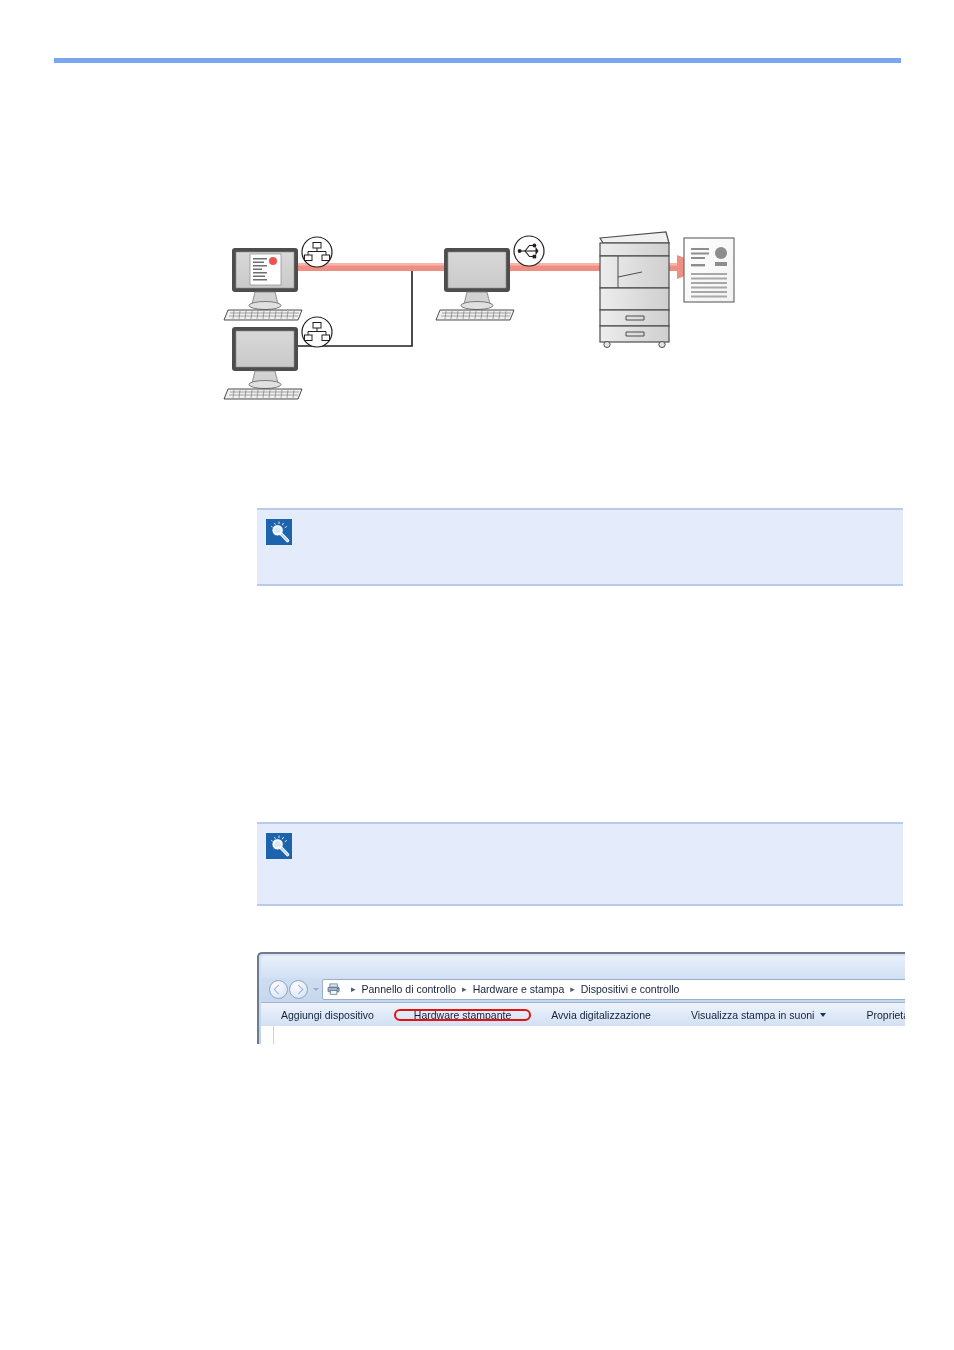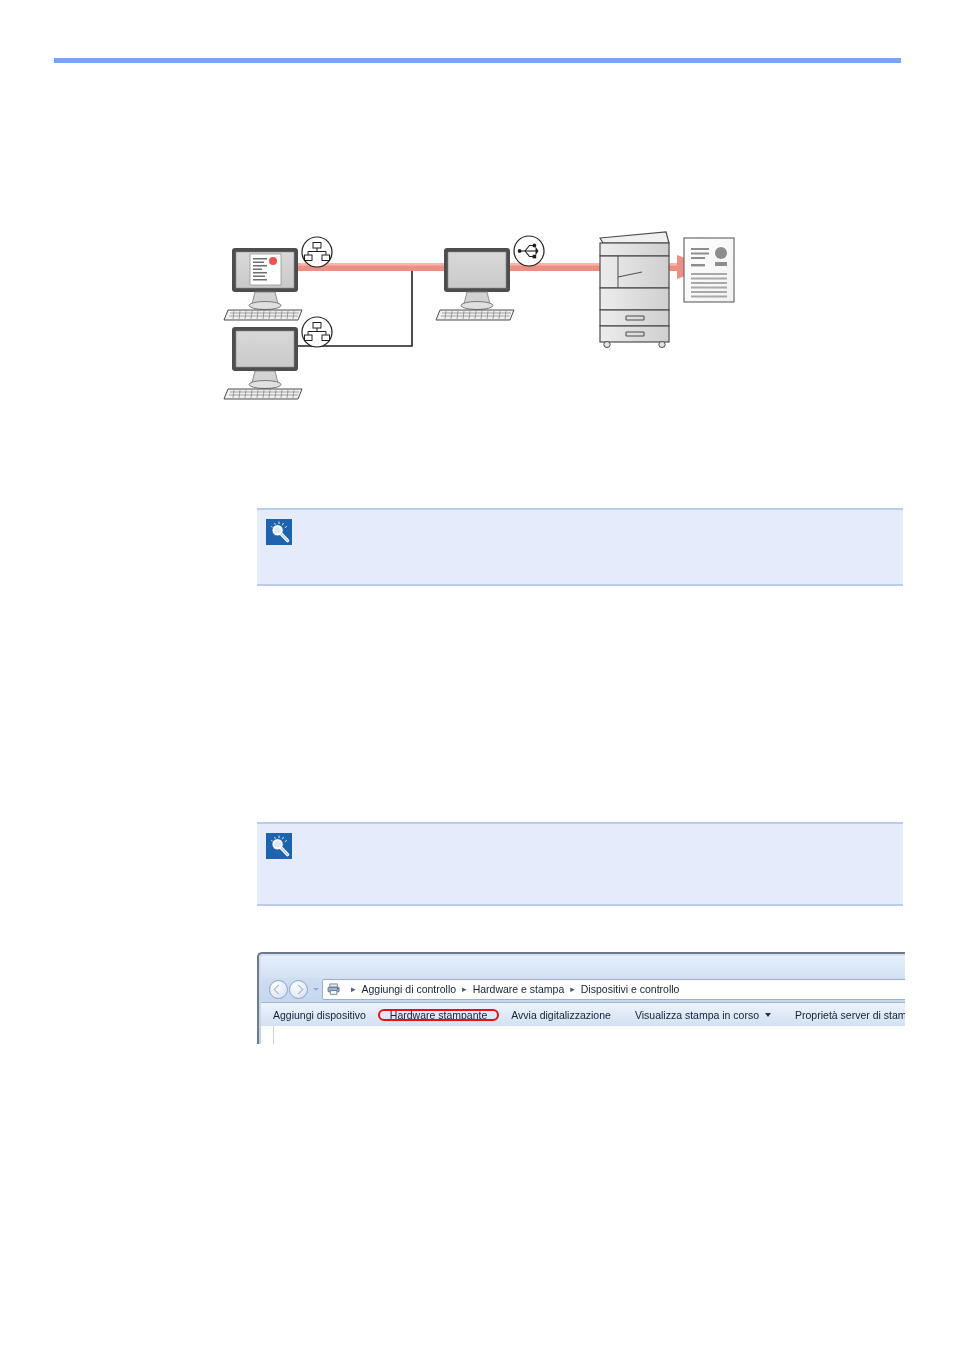--- a/index.html
+++ b/index.html
@@ -102,21 +102,21 @@
   }
   .win-toolbar{
     position:absolute;left:2px;top:48px;width:698px;height:24px;
     background:linear-gradient(to bottom,#eef4fc 0%,#dfe9f7 50%,#d2e0f2 100%);
     border-top:1px solid #9fb6d4;
     border-bottom:1px solid #a9bfdb;
     display:flex;align-items:center;
   }
   .tb-item{
     font-size:10.5px;color:#132238;
-    padding:0 12px;white-space:nowrap;
+    padding:0 20px;white-space:nowrap;
     display:flex;align-items:center;position:relative;
   }
   .tb-caret{
     width:0;height:0;margin-left:6px;
     border-left:3.4px solid transparent;border-right:3.4px solid transparent;
     border-top:4px solid #203354;
   }
   .tb-highlight{
     position:absolute;left:0;top:0;right:0;bottom:0;
     border:2.6px solid #e8110f;
@@ -384,41 +384,41 @@
         </div>
         <div class="nav-drop"></div>
         <div class="addr-field">
           <svg class="printer-glyph" viewBox="0 0 16 13" xmlns="http://www.w3.org/2000/svg">
             <rect x="3" y="1" width="8" height="3.6" fill="#dfe7f0" stroke="#5c6f86" stroke-width="0.8"></rect>
             <rect x="1" y="4.6" width="12" height="5" rx="1" fill="#9fb4cc" stroke="#445a74" stroke-width="0.8"></rect>
             <rect x="3.4" y="8.2" width="7.2" height="4" fill="#f3f7fb" stroke="#5c6f86" stroke-width="0.8"></rect>
             <circle cx="11.6" cy="6.3" r="0.8" fill="#2f4f70"></circle>
           </svg>
           <span class="crumb-sep">▸</span>
-          <span>Aggiungi di controllo</span>
+          <span>Pannello di controllo</span>
           <span class="crumb-sep">▸</span>
           <span>Hardware e stampa</span>
           <span class="crumb-sep">▸</span>
           <span>Dispositivi e controllo</span>
         </div>
       </div>
 
       <div class="win-toolbar">
         <div class="tb-item">
           <span>Aggiungi dispositivo</span>
         </div>
         <div class="tb-item">
           <span>Hardware stampante</span>
           <span class="tb-highlight"></span>
         </div>
         <div class="tb-item">
           <span>Avvia digitalizzazione</span>
         </div>
         <div class="tb-item">
-          <span>Visualizza stampa in corso</span>
+          <span>Visualizza stampa in suoni</span>
           <span class="tb-caret"></span>
         </div>
         <div class="tb-item">
           <span>Proprietà server di stampa</span>
         </div>
 
       </div>
 
       <div class="win-leftgutter"></div>
       <div class="win-body">

